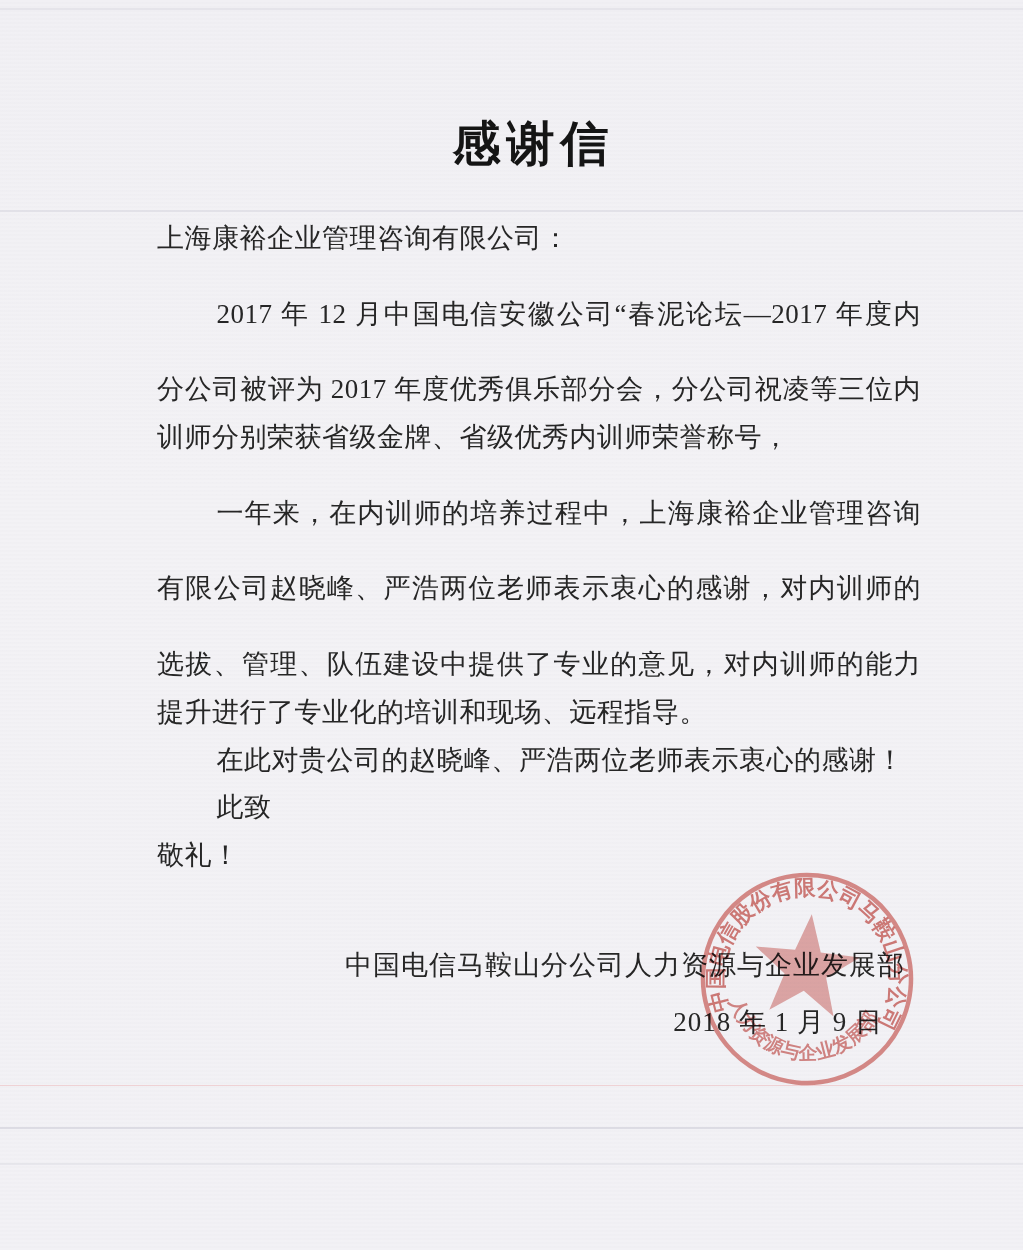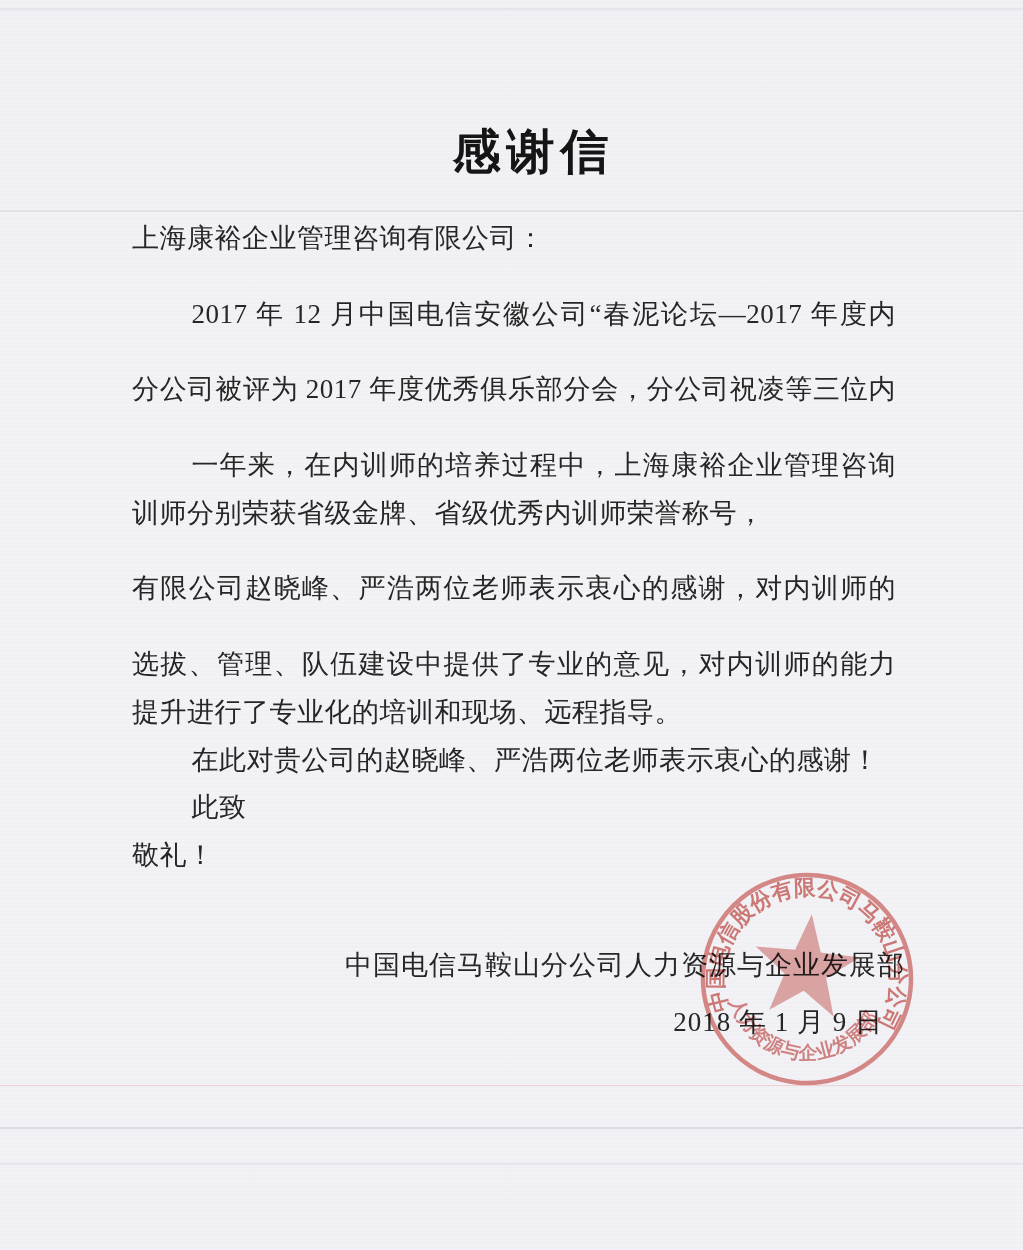--- a/index.html
+++ b/index.html
@@ -17,31 +17,31 @@
       linear-gradient(180deg, #f1f0f4 0%, #f3f2f5 40%, #f2f1f5 100%);
     overflow: hidden;
     font-family: "Liberation Serif", "DejaVu Serif", serif;
     color: #262626;
   }
   .title {
     position: absolute;
     top: 104px;
     left: 44px;
     right: 0;
-    margin: 16px;
+    margin: 8px;
     text-align: center;
     font-size: 48px;
     font-weight: 700;
     letter-spacing: 6px;
     color: #151515;
   }
   .body-block {
     position: absolute;
     top: 215px;
-    left: 132px;
+    left: 157px;
     width: 764px;
   }
   .line {
     height: 47.7px;
     line-height: 47.7px;
     font-size: 27px;
     white-space: nowrap;
     letter-spacing: 0.5px;
   }
   .line.indent { text-indent: 2.2em; }
@@ -103,22 +103,22 @@
   <div class="scan-line scan-c"></div>
   <div class="scan-line scan-d"></div>
   <div class="scan-line scan-e"></div>
 
   <h1 class="title">感谢信</h1>
 
   <div class="body-block" id="body-lines">
       <div class="line">上海康裕企业管理咨询有限公司：</div>
       <div class="line indent fill">2017 年 12 月中国电信安徽公司“春泥论坛—2017 年度内</div>
       <div class="line fill">分公司被评为 2017 年度优秀俱乐部分会，分公司祝凌等三位内</div>
+      <div class="line">训师分别荣获省级金牌、省级优秀内训师荣誉称号，</div>
       <div class="line indent fill">一年来，在内训师的培养过程中，上海康裕企业管理咨询</div>
-      <div class="line">训师分别荣获省级金牌、省级优秀内训师荣誉称号，</div>
       <div class="line fill">有限公司赵晓峰、严浩两位老师表示衷心的感谢，对内训师的</div>
       <div class="line fill">选拔、管理、队伍建设中提供了专业的意见，对内训师的能力</div>
       <div class="line">提升进行了专业化的培训和现场、远程指导。</div>
       <div class="line indent">在此对贵公司的赵晓峰、严浩两位老师表示衷心的感谢！</div>
       <div class="line indent">此致</div>
       <div class="line">敬礼！</div>
     </div>
 
   <div class="signature">中国电信马鞍山分公司人力资源与企业发展部</div>
   <div class="dateline">2018 年 1 月 9 日</div>

